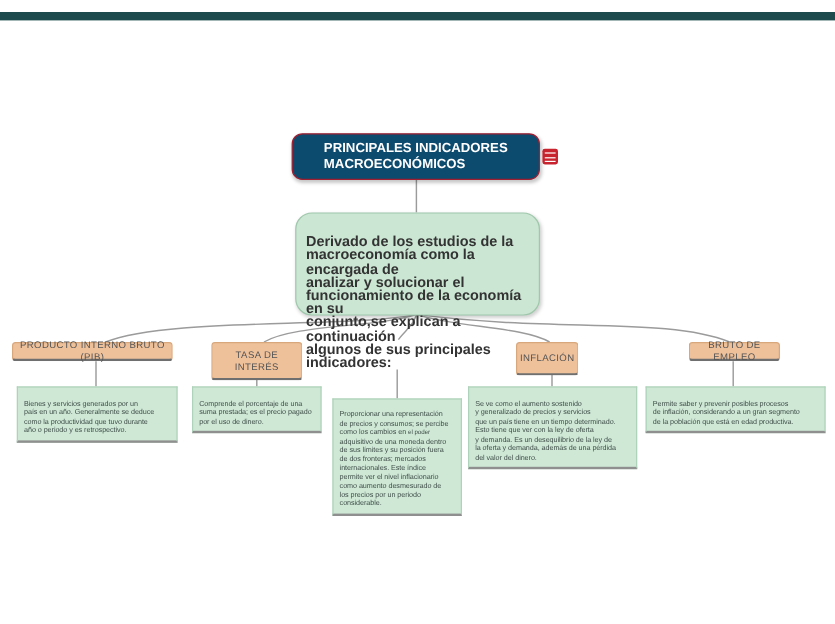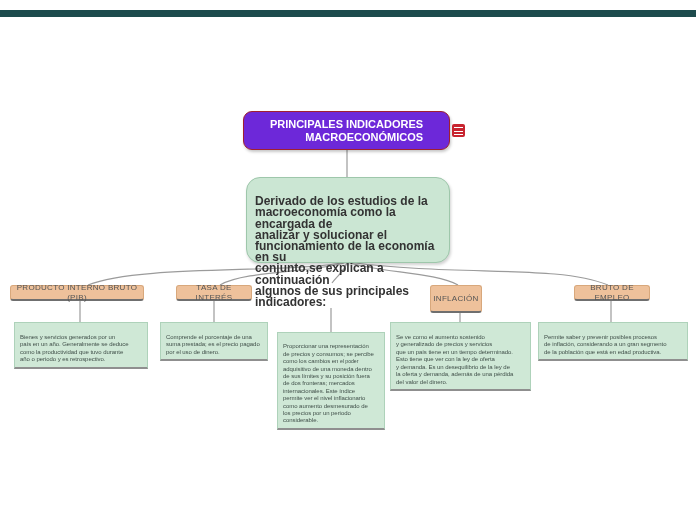--- a/index.html
+++ b/index.html
@@ -3,42 +3,42 @@
 <meta charset="utf-8">
 <style>
   html,body{margin:0;padding:0;background:#fff;}
   .canvas{position:relative;width:696px;height:520px;background:#ffffff;overflow:hidden;
           font-family:"Liberation Sans",sans-serif;}
   *{box-sizing:border-box;}
   .topbar{position:absolute;left:0;top:10px;width:696px;height:7px;background:#1d4b4d;}
   .connectors{position:absolute;left:0;top:0;width:696px;height:520px;}
 
   .root{position:absolute;left:243px;top:111px;width:207px;height:39px;
-        background:#6d28d9;border:1px solid #a01f30;border-radius:9px;
+        background:#0c4a6e;border:1px solid #a01f30;border-radius:9px;
         color:#ffffff;font-weight:bold;font-size:11px;line-height:13px;
-        display:flex;align-items:center;justify-content:center;text-align:right;
+        display:flex;align-items:center;justify-content:center;text-align:left;
         white-space:pre-line;box-shadow:1px 2px 3px rgba(0,0,0,.22);}
 
   .notesicon{position:absolute;left:452px;top:124px;width:13px;height:13px;
         background:#c8242f;border-radius:2px;padding:3px 2px 2px 2px;
         display:flex;flex-direction:column;justify-content:space-between;}
   .notesicon i{display:block;height:1px;background:#ffffff;}
 
   .note{position:absolute;left:246px;top:177px;width:204px;height:86px;
         background:#cbe6d3;border:1px solid #9ec7ab;border-radius:14px;
         padding:7px 8px;color:#333333;font-weight:bold;font-size:12px;line-height:11.2px;
         white-space:pre-line;box-shadow:1px 2px 3px rgba(0,0,0,.18);}
 
   .hdr{position:absolute;background:#eec19b;border:1px solid #d8a87c;
        border-bottom:2px solid #6f6f6f;border-radius:3px;
        color:#555555;font-size:8px;letter-spacing:.3px;line-height:9.5px;
        display:flex;align-items:center;justify-content:center;text-align:center;
        padding:0 4px;white-space:pre-line;}
   .h0{left:10px; top:285px;width:134px;height:16px}
-  .h1{left:176px;top:285px;width:76px; height:16px}
+  .h1{left:176px;top:285px;width:76px; height:32px}
   .h2{left:277px;top:283px;width:107px;height:25px}
   .h3{left:430px;top:285px;width:52px; height:28px}
   .h4{left:574px;top:285px;width:76px; height:16px}
 
   .desc{position:absolute;background:#cfe8d6;border:1px solid #aed2ba;
         border-bottom:2px solid #8f8f8f;color:#41504a;
         font-size:6px;line-height:7.5px;letter-spacing:-0.05px;
         padding:3px 5px;white-space:pre-line;}
   .d0{left:14px; top:322px;width:134px}
   .d1{left:160px;top:322px;width:108px}

